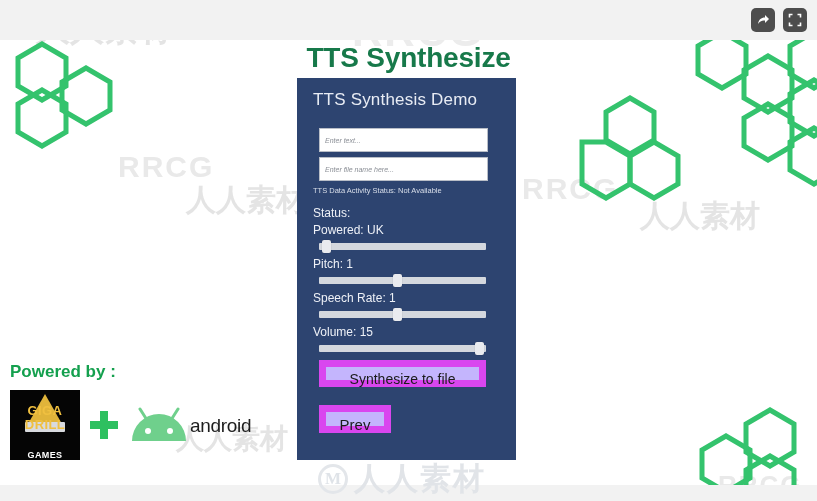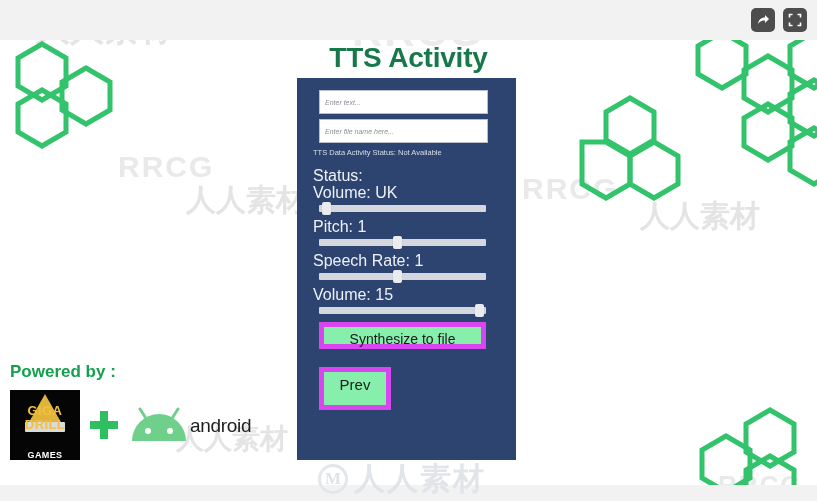--- a/index.html
+++ b/index.html
@@ -140,59 +140,59 @@
     color: #8b8f96;
   }
   .status-line {
     color: #d9dfea;
     font-size: 7.5px;
     margin-top: 3px;
     margin-bottom: 10px;
   }
   .lbl {
     color: #eef1f7;
-    font-size: 16px;
+    font-size: 12px;
     line-height: 17px;
   }
   .slider {
     position: relative;
     width: 167px;
     height: 7px;
     margin: 4px 0 6px 6px;
     background: #d4d8de;
     border-radius: 1px;
   }
   .slider .thumb {
     position: absolute;
     top: -3px;
     width: 9px; height: 13px;
     background: #e9ebef;
     border-radius: 2px;
     transform: translateX(-4px);
     box-shadow: 0 0 1px rgba(0,0,0,.35);
   }
   .btn {
-    background: #86efac;
-    border: 5px solid #d946ef;
+    background: #c4b5fd;
+    border: 7px solid #d946ef;
     color: #1b1b1b;
     font-size: 14px;
     text-align: center;
     cursor: pointer;
   }
   .btn-synth {
     width: 167px; margin-left: 6px;
     height: 27px; line-height: 25px;
     margin-top: 8px;
   }
   .btn-row {
     display: flex; gap: 22px;
     margin-left: 6px; margin-top: 18px;
   }
   .btn-nav {
-    width: 72px; height: 43px; line-height: 26px;
+    width: 72px; height: 28px; line-height: 26px;
     font-size: 15px;
   }
 
   
   .powered {
     position: absolute;
     left: 10px; top: 362px;
     z-index: 5;
   }
   .powered-label {
@@ -301,36 +301,37 @@
     <svg width="120" height="95" viewBox="0 0 120 95">
       <g fill="none" stroke="#34c36d" stroke-width="5">
         <polygon points="32,28 56,42 56,70 32,84 8,70 8,42"></polygon>
         <polygon points="76,2 100,16 100,44 76,58 52,44 52,16"></polygon>
         <polygon points="76,48 100,62 100,90 76,104 52,90 52,62"></polygon>
       </g>
     </svg>
   </div>
 
   <div class="wm wm-rrcg-top">RRCG</div>
-  <div class="page-title">TTS Activity</div>
+  <div class="page-title">TTS Synthesize</div>
 
   <div class="panel">
+    <div class="panel-title">TTS Synthesis Demo</div>
 
     <div class="tfield">
       <span class="ph">Enter text...</span>
     </div>
 
     <div class="tfield">
       <span class="ph">Enter file name here...</span>
     </div>
 
     <div class="status-line">TTS Data Activity Status: Not Available</div>
 
     <div class="lbl">Status:</div>
-    <div class="lbl">Volume: UK</div>
+    <div class="lbl">Powered: UK</div>
     <div class="slider">
       <div class="thumb" id="th-locale" style="left: 4%;"></div>
     </div>
 
     <div class="lbl">Pitch: 1</div>
     <div class="slider">
       <div class="thumb" id="th-pitch" style="left: 47%;"></div>
     </div>
 
     <div class="lbl">Speech Rate: 1</div>

